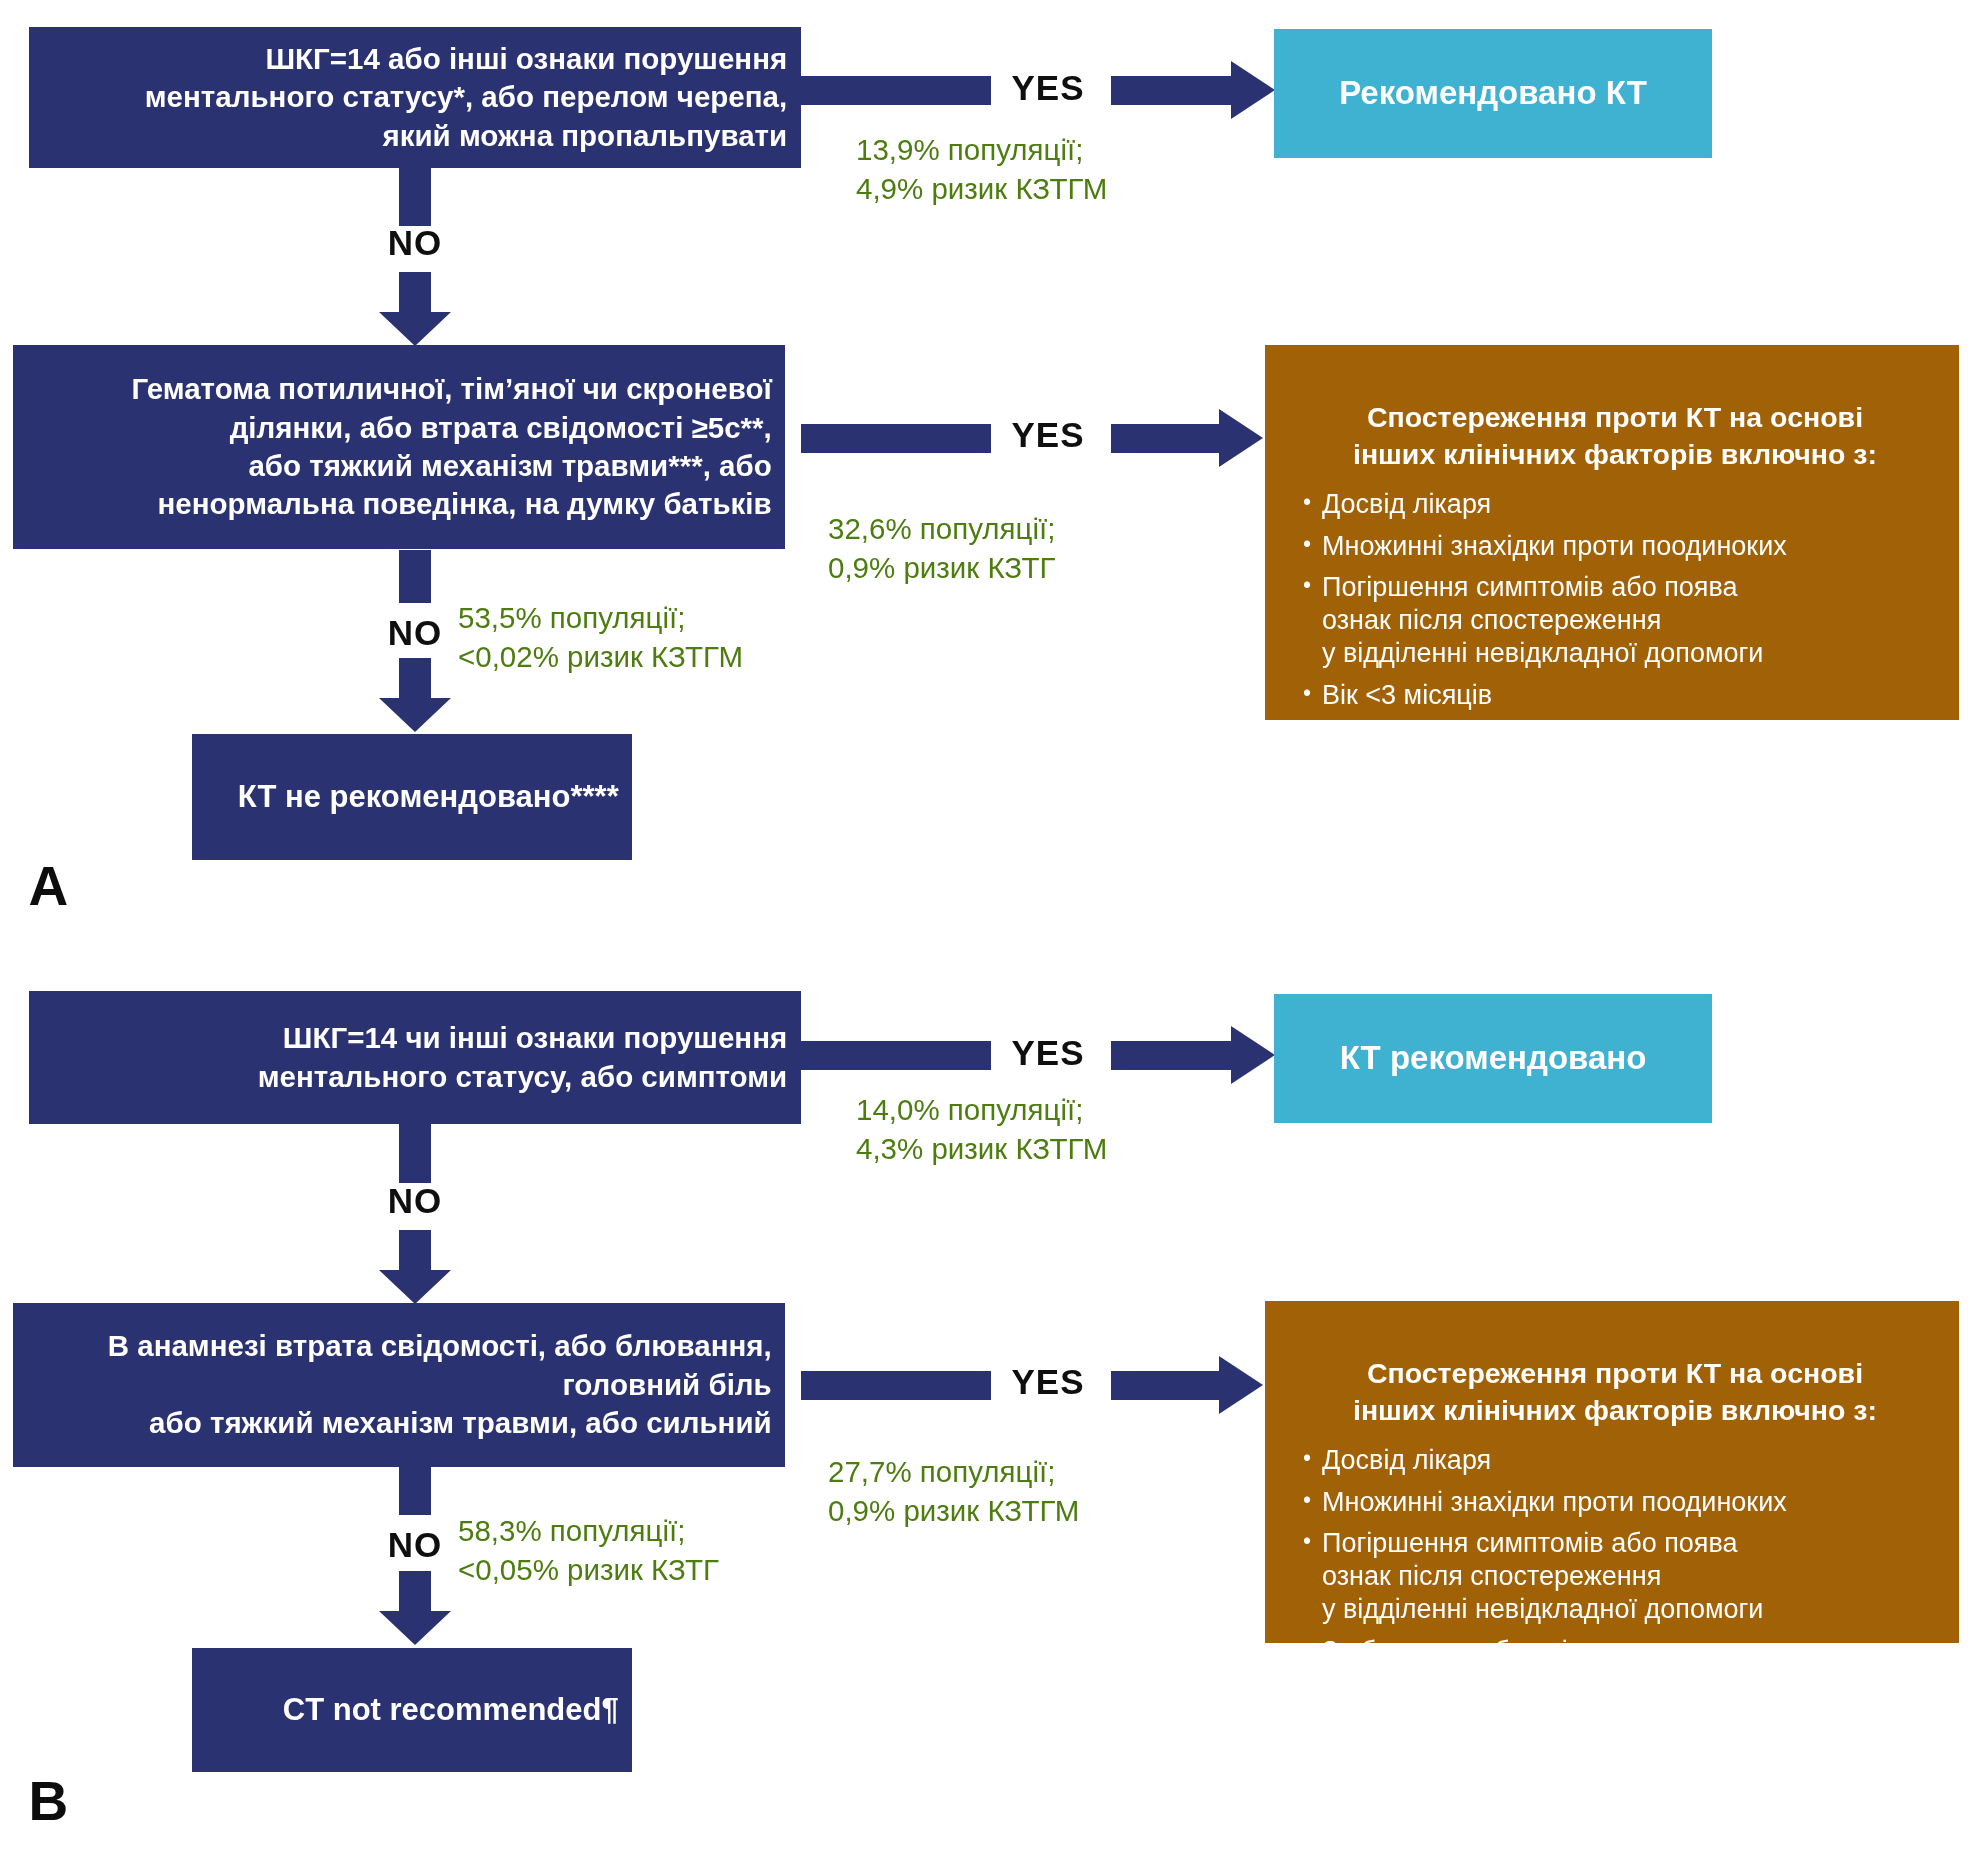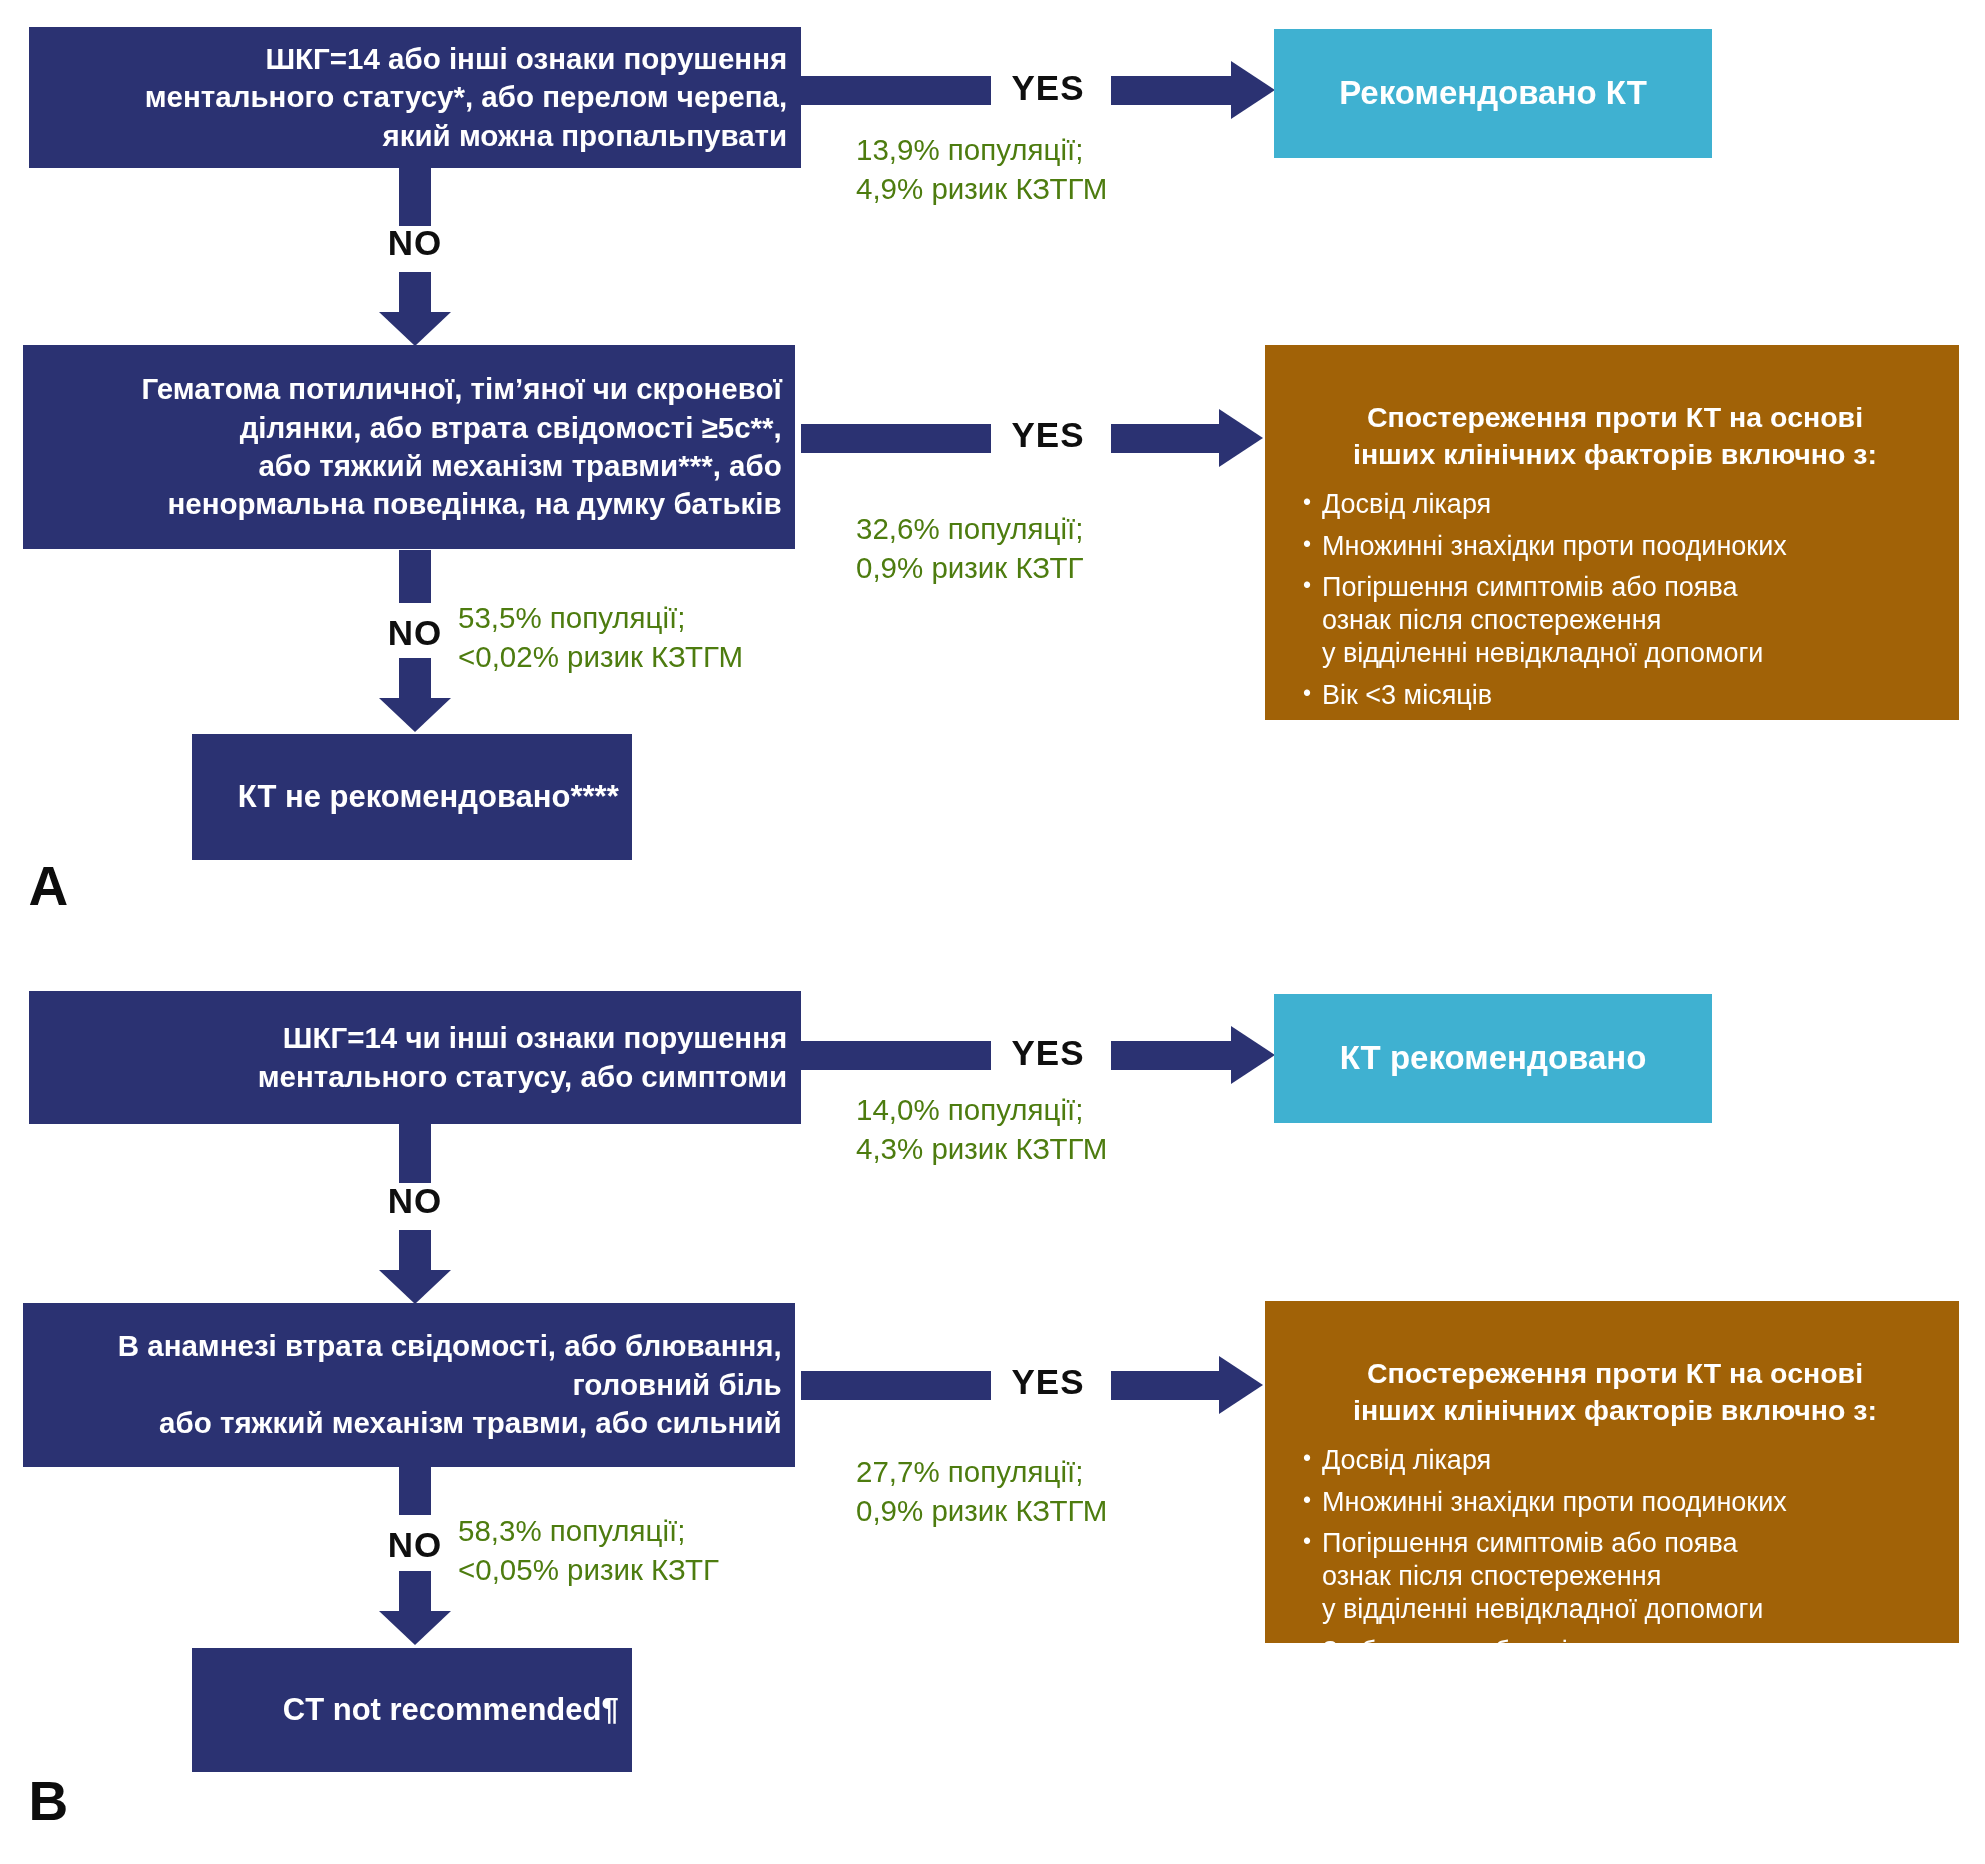--- a/index.html
+++ b/index.html
@@ -125,27 +125,27 @@
   .hbar1a { left: 801px; top: 76px;  width: 190px; height: 28.5px; }
   .yes1   { left: 991px; top: 68px; }
   .hbar1b { left: 1111px; top: 76px; width: 122px; height: 28.5px; }
   .harrow1{ left: 1231px; top: 61px; }
   .teal   { left: 1274px; top: 28.5px; width: 438px; height: 129px; }
   .stats1 { left: 856px; top: 131px; }
   .vbar1a { left: 399px; top: 167px; width: 32px; height: 59px; }
   .no1    { left: 358px; top: 223px; }
   .vbar1b { left: 399px; top: 272px; width: 32px; height: 42px; }
   .varrow1{ left: 379px; top: 312px; }
-  .box2   { left: 23px;  top: 345px; width: 772px; height: 204px; }
+  .box2   { left: 13px;  top: 345px; width: 772px; height: 204px; }
   .hbar2a { left: 801px; top: 424px; width: 190px; height: 28.5px; }
   .yes2   { left: 991px; top: 415px; }
   .hbar2b { left: 1111px; top: 424px; width: 108px; height: 28.5px; }
   .harrow2{ left: 1219px; top: 409px; }
   .red    { left: 1265px; top: 345px; width: 694px; height: 375px; }
-  .stats2 { left: 856px; top: 510px; }
+  .stats2 { left: 828px; top: 510px; }
   .vbar2a { left: 399px; top: 550px; width: 32px; height: 53px; }
   .no2    { left: 358px; top: 613px; }
   .nostats{ left: 458px; top: 599px; }
   .vbar2b { left: 399px; top: 658px; width: 32px; height: 42px; }
   .varrow2{ left: 379px; top: 698px; }
   .box3   { left: 192px; top: 734px; width: 440px; height: 126px; font-size: 31px; }
   .slbl   { left: 28.5px;  top: 854px; }
 
   
   .sB .box1   { top: 26px; height: 133px; }

